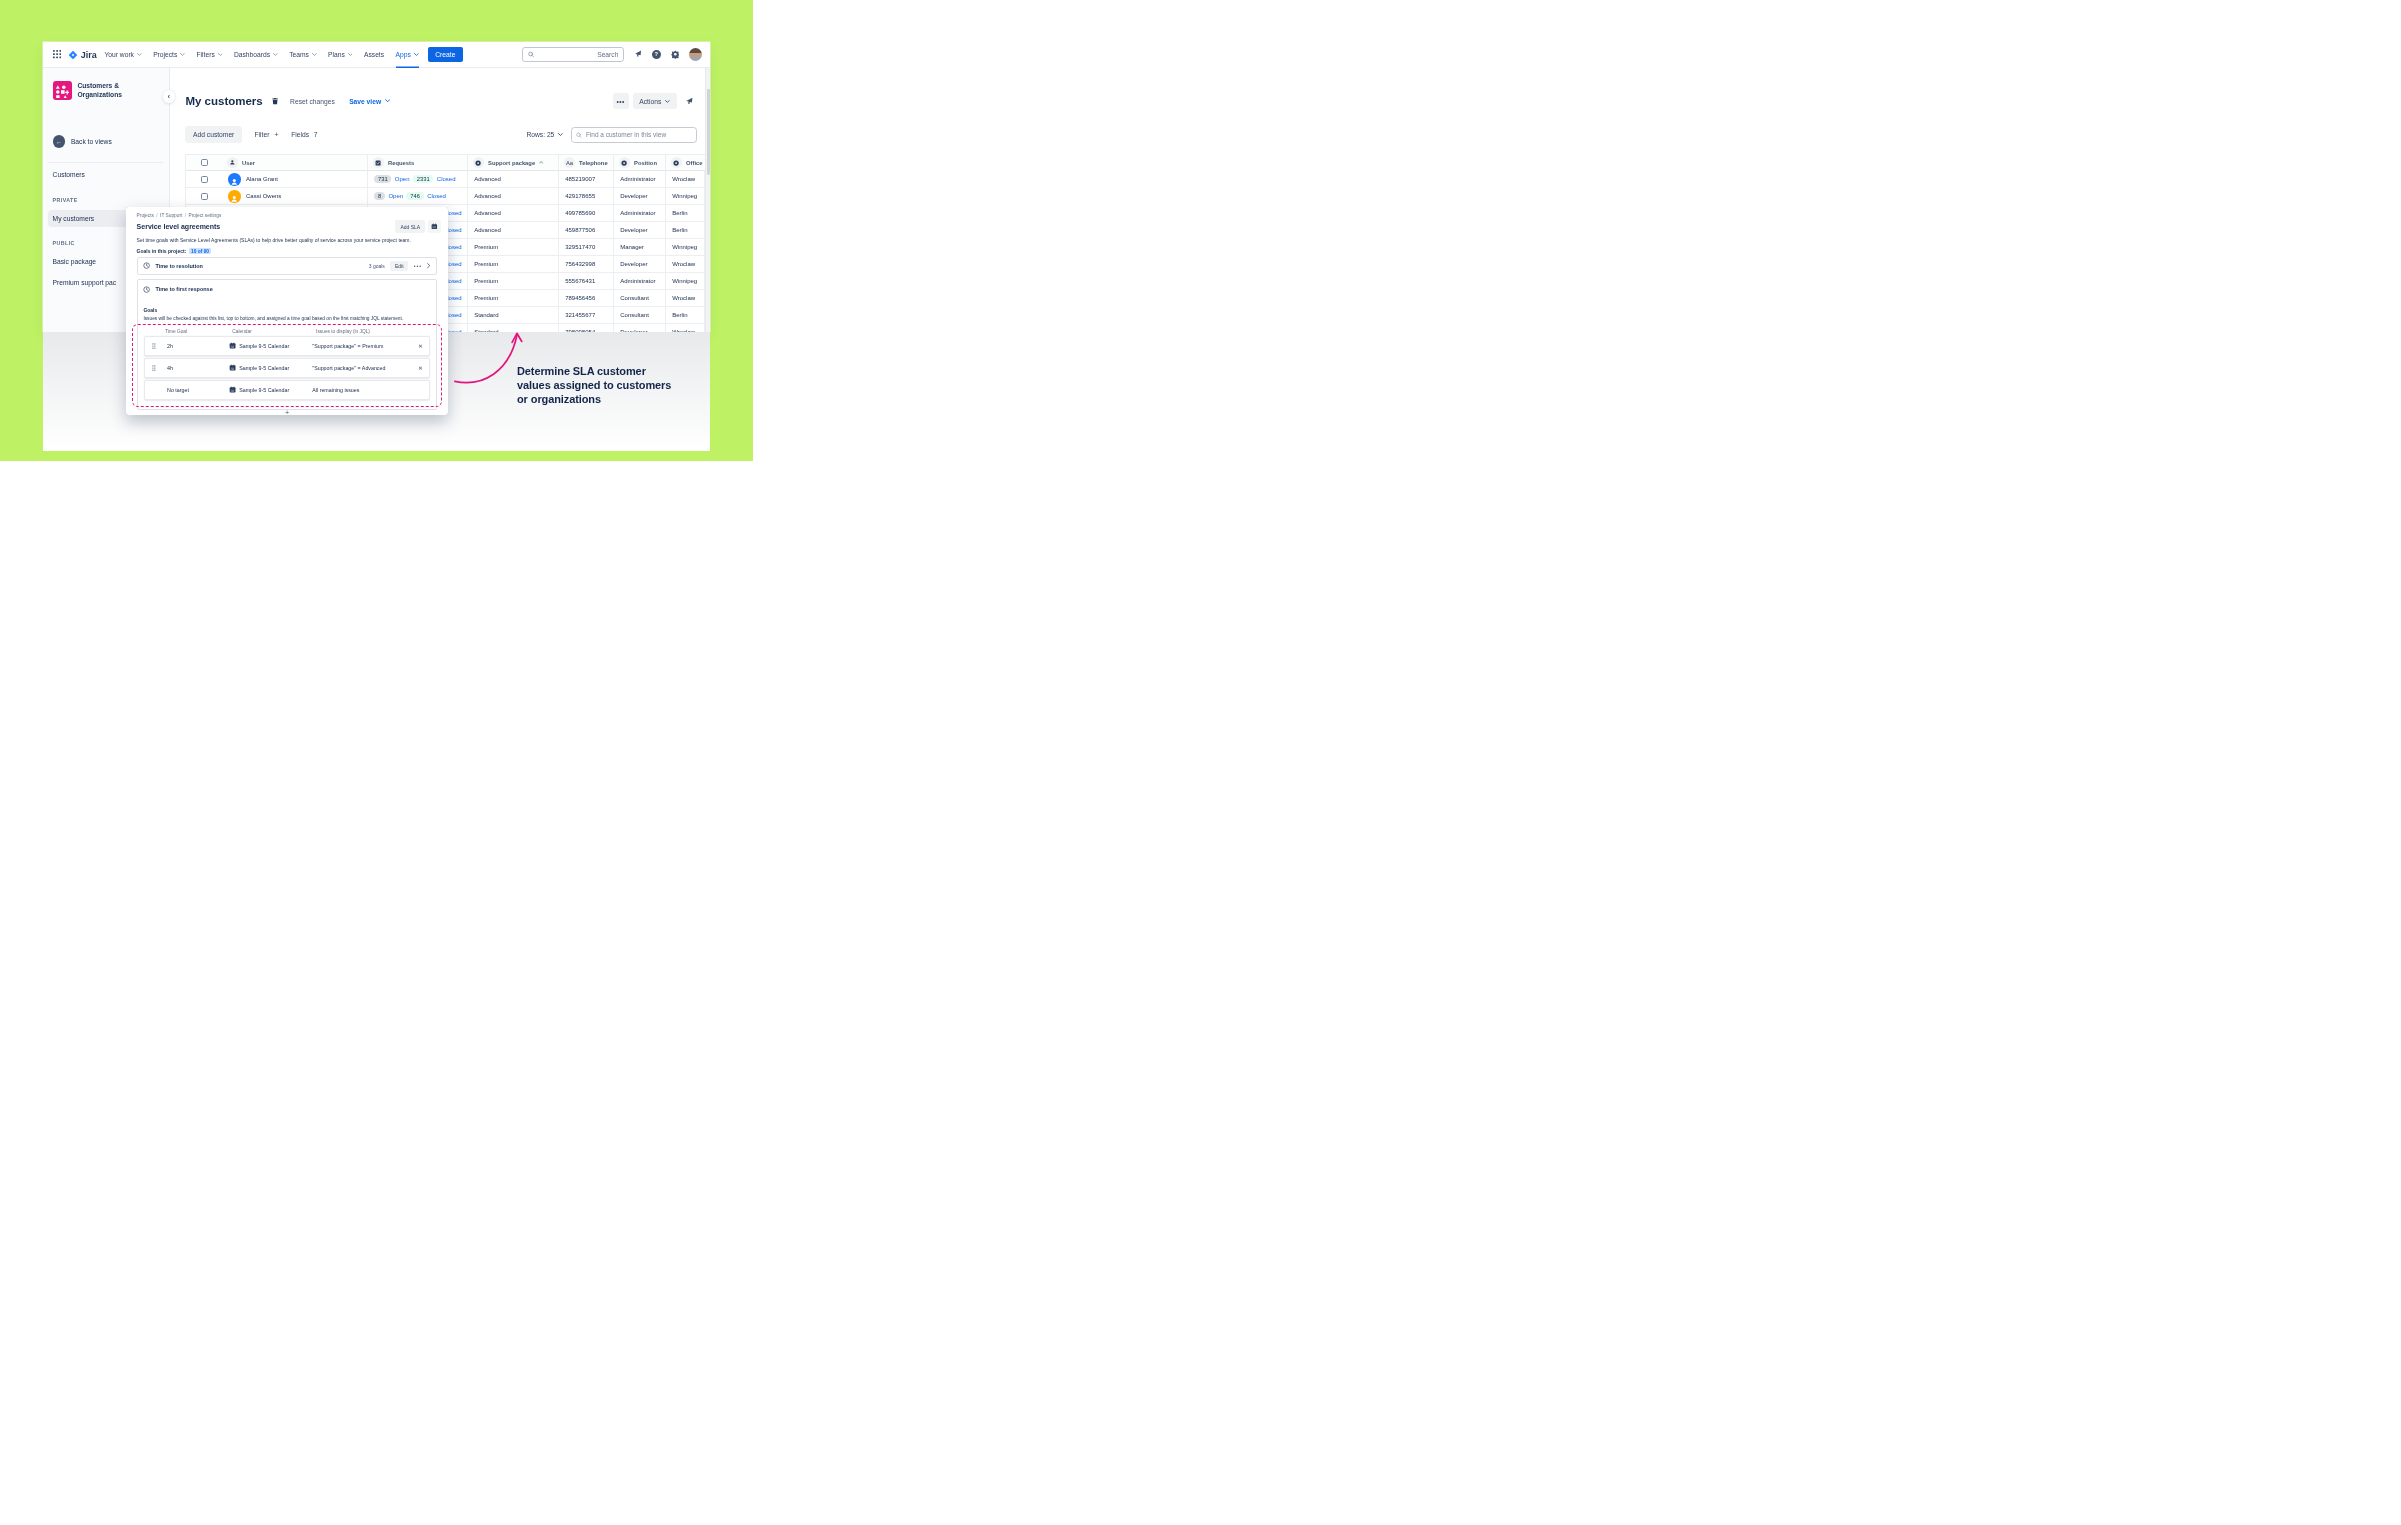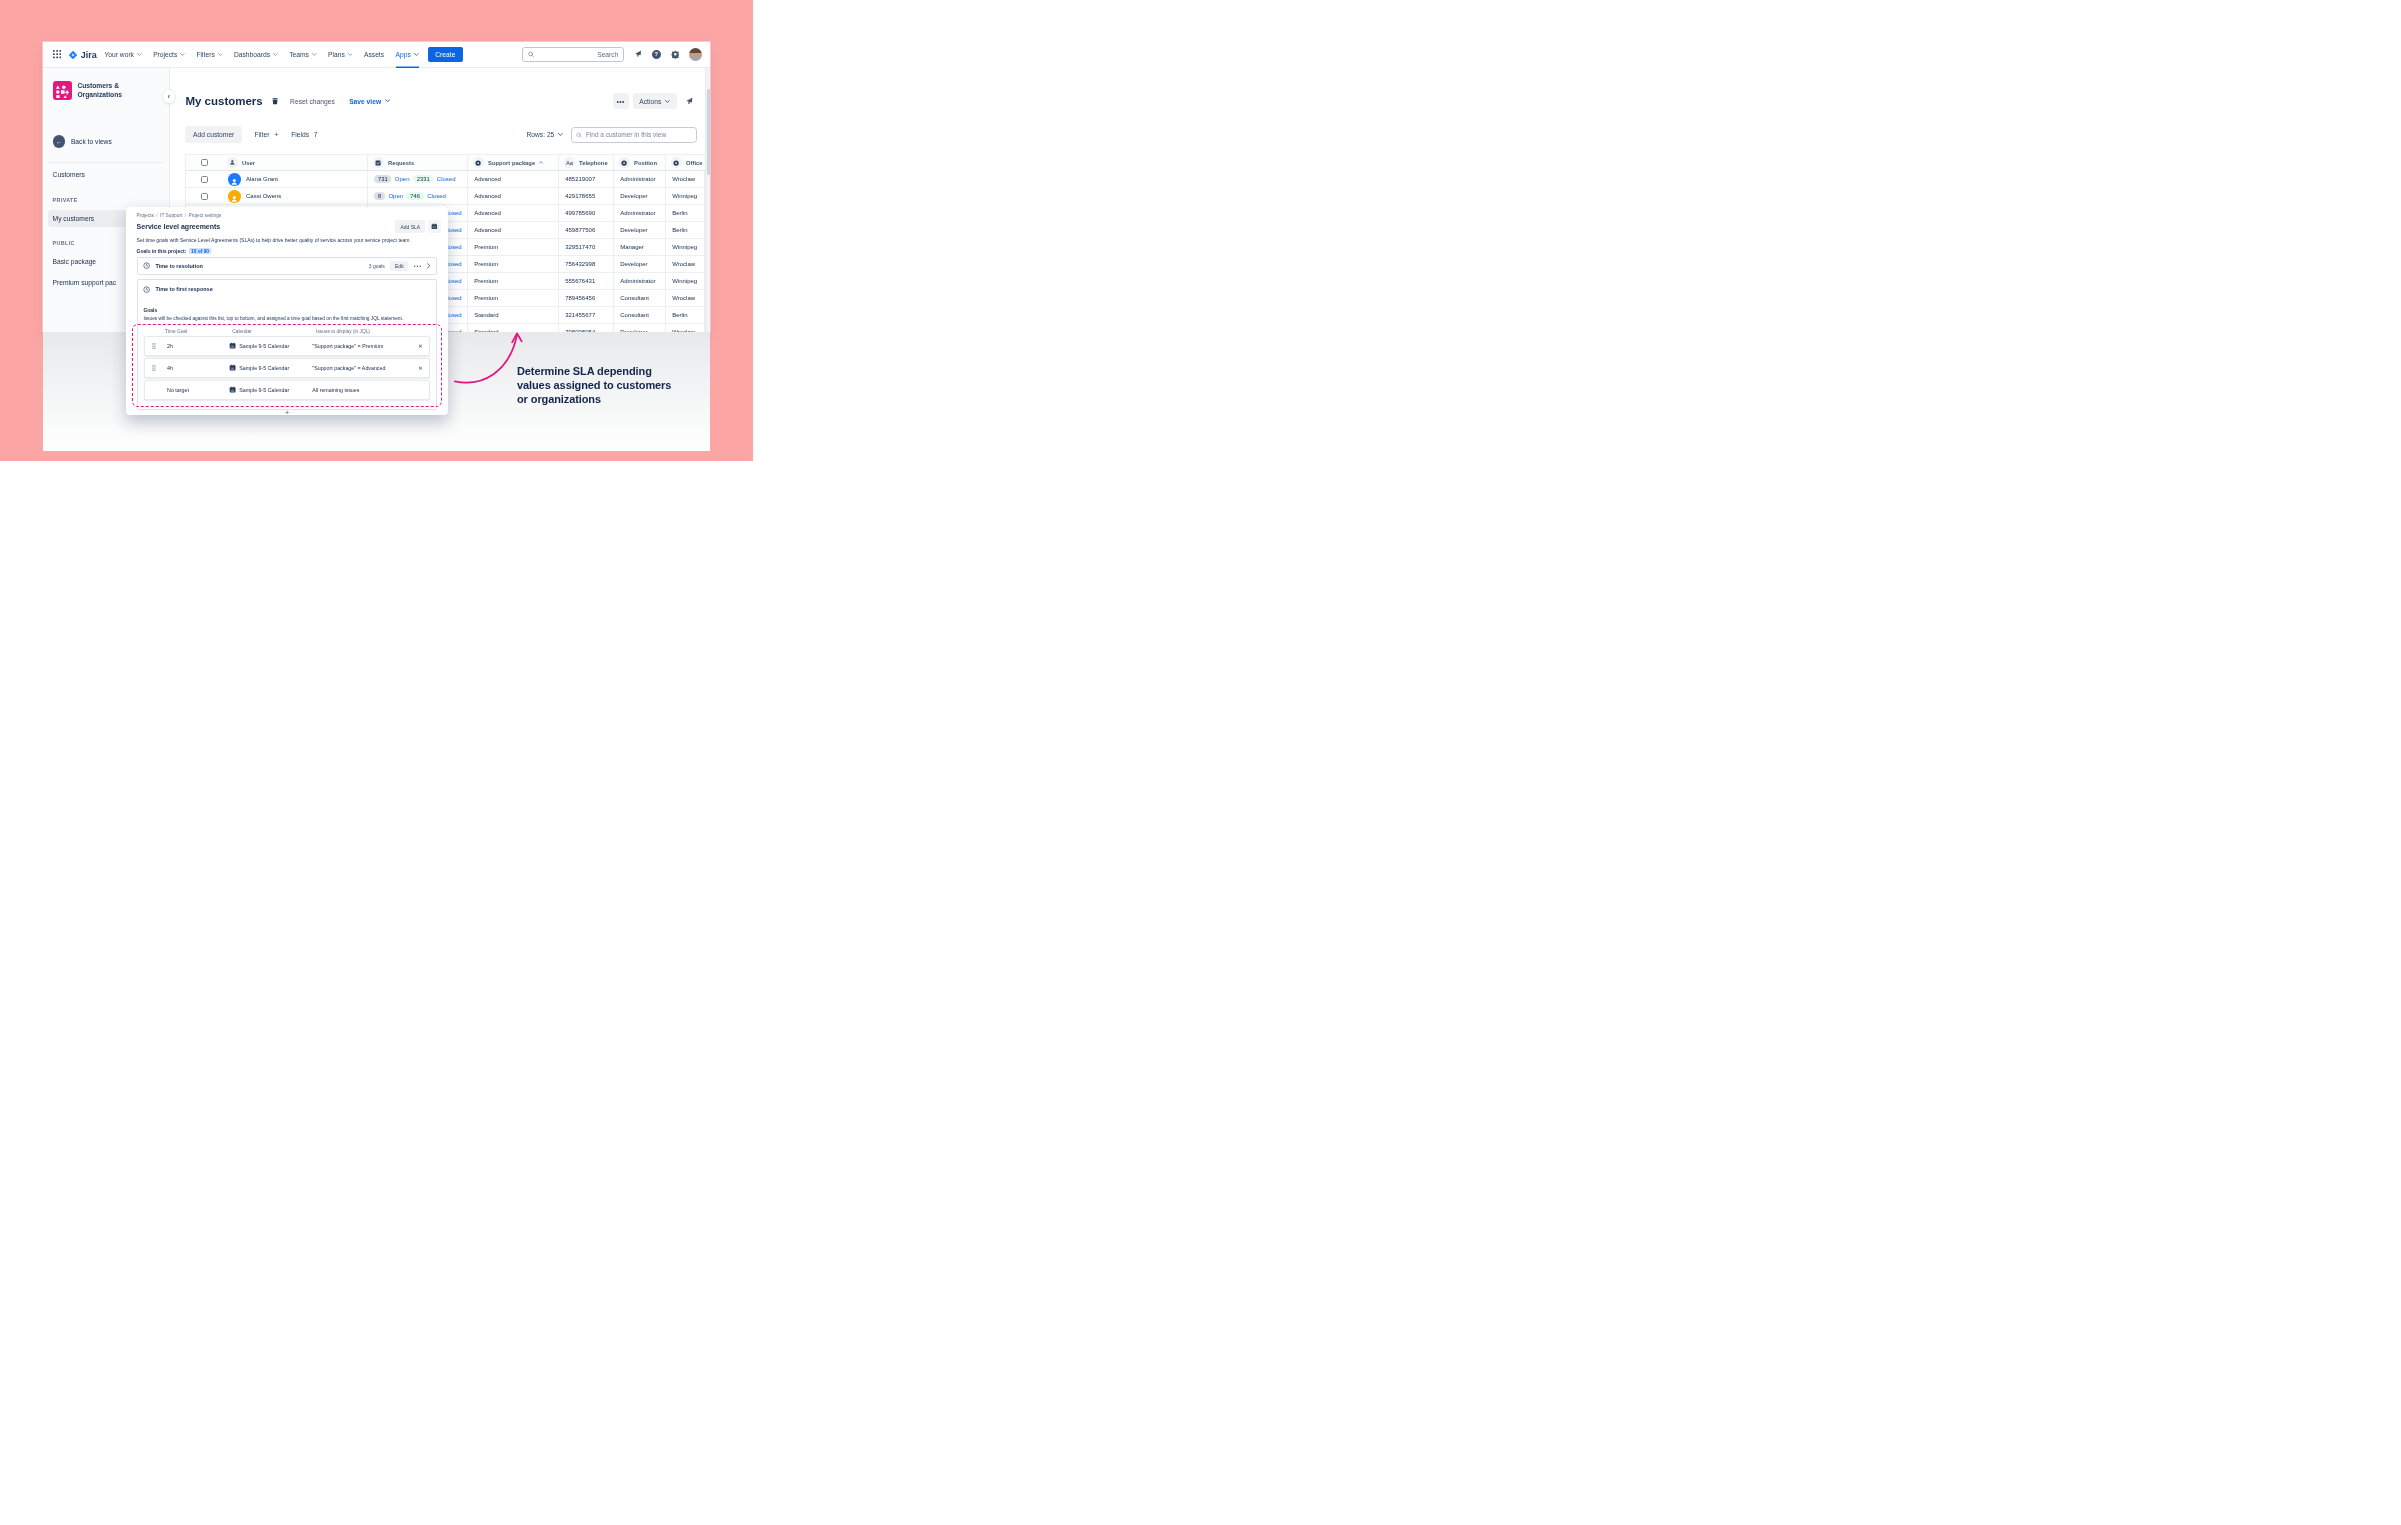--- a/index.html
+++ b/index.html
@@ -1,17 +1,17 @@
 <!DOCTYPE html>
 <html style="font-size:7.7px"><head>
 <meta charset="utf-8">
 <style>
   * { margin:0; padding:0; box-sizing:border-box; }
   body { background:#fff; font-family:"Liberation Sans", sans-serif; }
-  .page { position:relative; width:753px; height:461px; background:#fca5a5; color:#172B4D; overflow:hidden; }
+  .page { position:relative; width:753px; height:461px; background:#bef264; color:#172B4D; overflow:hidden; }
 
   
   .app { position:absolute; left:43px; top:42px; width:667px; height:290px; background:#fff;
          box-shadow:0 0 0 0.5px #F0F1F4, 0 4.8px 13.4px rgba(9,30,66,.07); }
 
   
   .nav { position:absolute; top:0; left:0; right:0; height:26px; background:#fff;
          border-bottom:0.5px solid #EBECF0; display:flex; align-items:center; padding:0 7.7px; }
   .grid-btn { display:flex; align-items:center; justify-content:center; width:13.4px; height:13.4px; cursor:pointer; }
   .logo { display:flex; align-items:center; gap:2.9px; margin:0 7.7px 0 3.8px; cursor:pointer; }
@@ -735,19 +735,19 @@
      </div>
       </div>
     <div class="add-goal">+</div>
   </section>
 
   <svg class="arrow-svg" width="82" height="77" viewBox="0 0 170 160" fill="none">
     <path d="M12 138 C 70 150, 125 118, 141 42" stroke="#E3147F" stroke-width="3.5" stroke-linecap="round"></path>
     <path d="M131 57 L141 38 L151 55" stroke="#E3147F" stroke-width="3.5" stroke-linecap="round" stroke-linejoin="round"></path>
   </svg>
   <div class="annotation" id="annotation">
-      <div class="ann-line">Determine SLA depending</div>
+      <div class="ann-line">Determine SLA customer</div>
       <div class="ann-line">values assigned to customers</div>
       <div class="ann-line">or organizations</div>
     </div>
 
 </div>
 
 
 </body></html>

